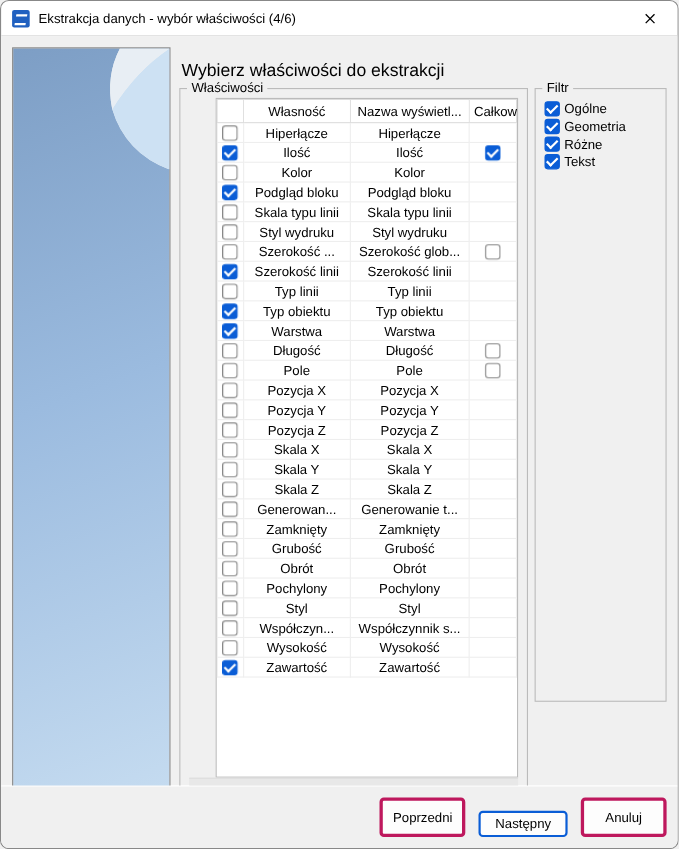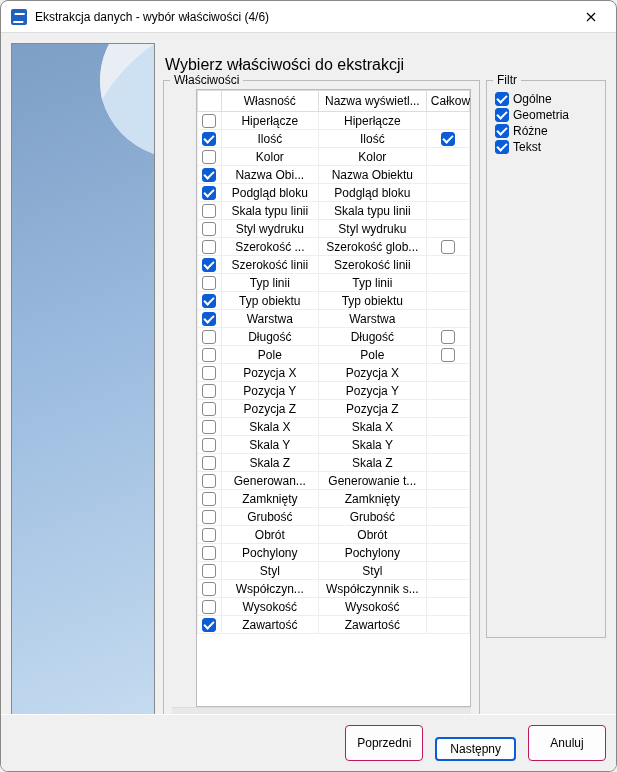--- a/index.html
+++ b/index.html
@@ -153,21 +153,21 @@
     padding: 10px;
     display: flex;
     justify-content: flex-end;
     gap: 12px;
     background: #f0f0f0;
     border-top: 1px solid #fff;
   }
   .btn {
     min-width: 78px;
     padding: 4px 2px;
-    border: 1px solid #be185d;
+    border: 3px solid #be185d;
     border-radius: 4px;
     background: #fdfdfd;
     font-size: 12px;
     cursor: pointer;
   }
   .btn.primary { border: 2px solid #0a5dd6; padding: 3px 13px; margin-top: 12px; }
   .scrollbar-bottom { height: 10px; background: #e8e8e8; border-top: 1px solid #ddd; }
 </style>
 </head>
 <body>
@@ -226,26 +226,20 @@
                   <tr>
                     <td><span class="chk on"></span></td>
                     <td>Ilość</td>
                     <td>Ilość</td>
                     <td><span class="chk on"></span></td>
                   </tr>
                   <tr>
                     <td><span class="chk"></span></td>
                     <td>Kolor</td>
                     <td>Kolor</td>
-                    <td></td>
-                  </tr>
-                  <tr>
-                    <td><span class="chk on"></span></td>
-                    <td>Nazwa Obi...</td>
-                    <td>Nazwa Obiektu</td>
                     <td></td>
                   </tr>
                   <tr>
                     <td><span class="chk on"></span></td>
                     <td>Podgląd bloku</td>
                     <td>Podgląd bloku</td>
                     <td></td>
                   </tr>
                   <tr>
                     <td><span class="chk"></span></td>

